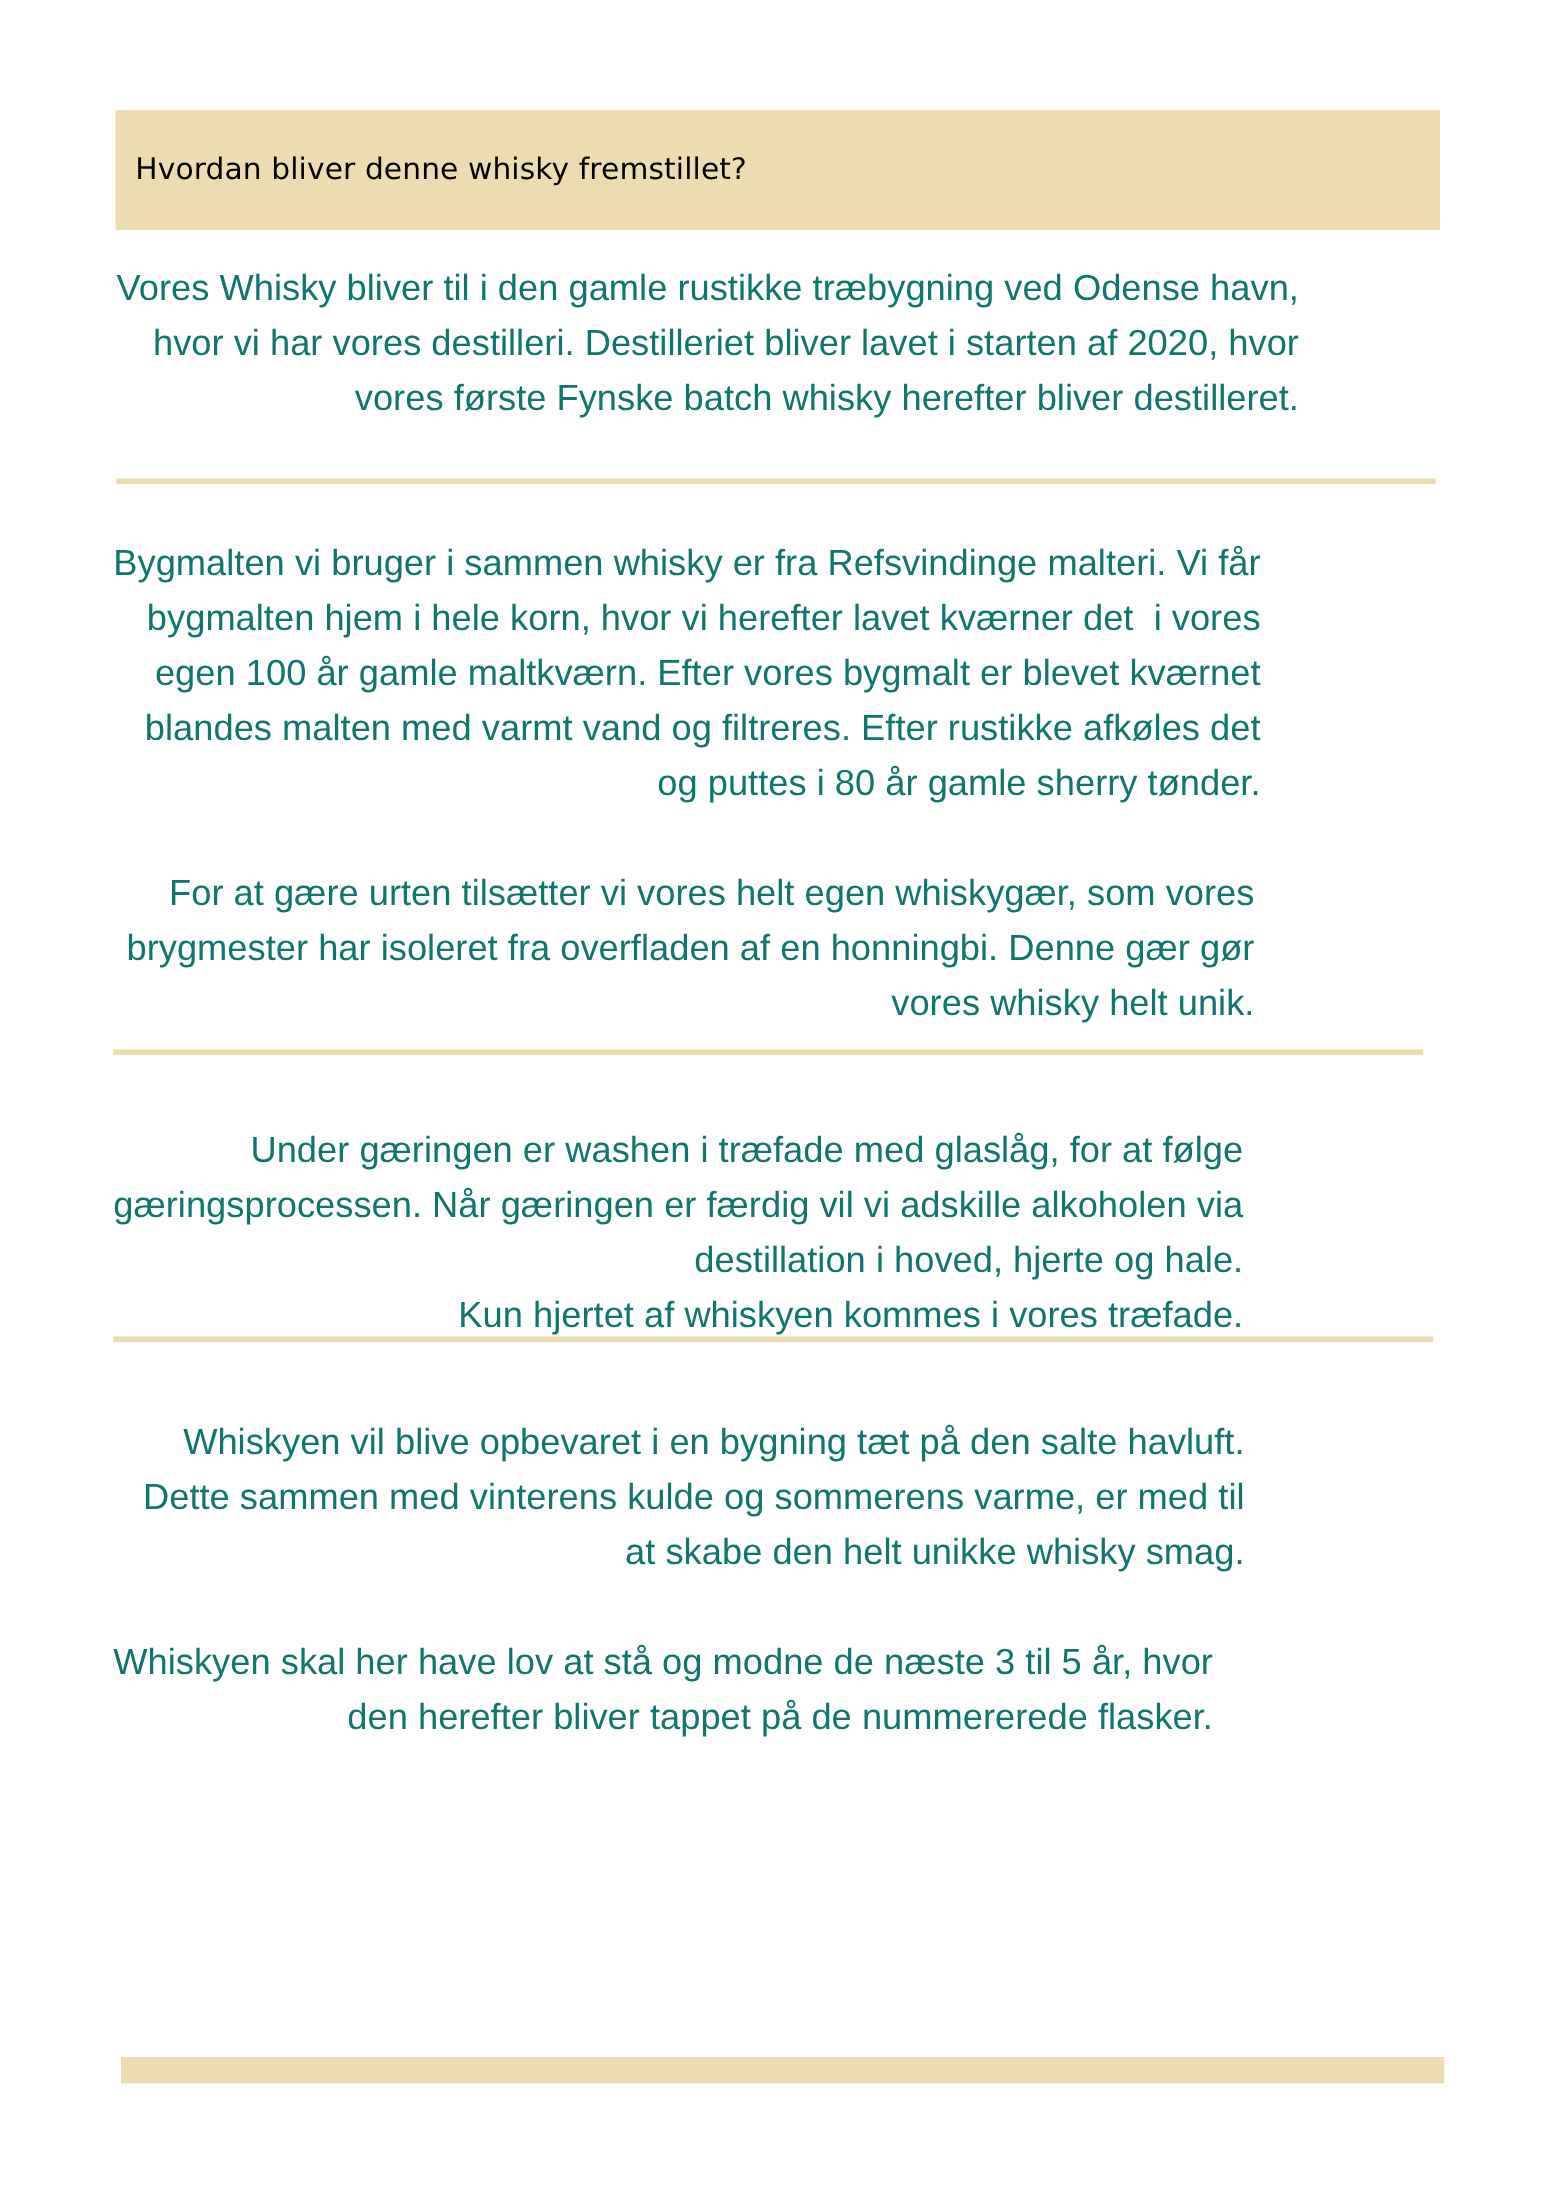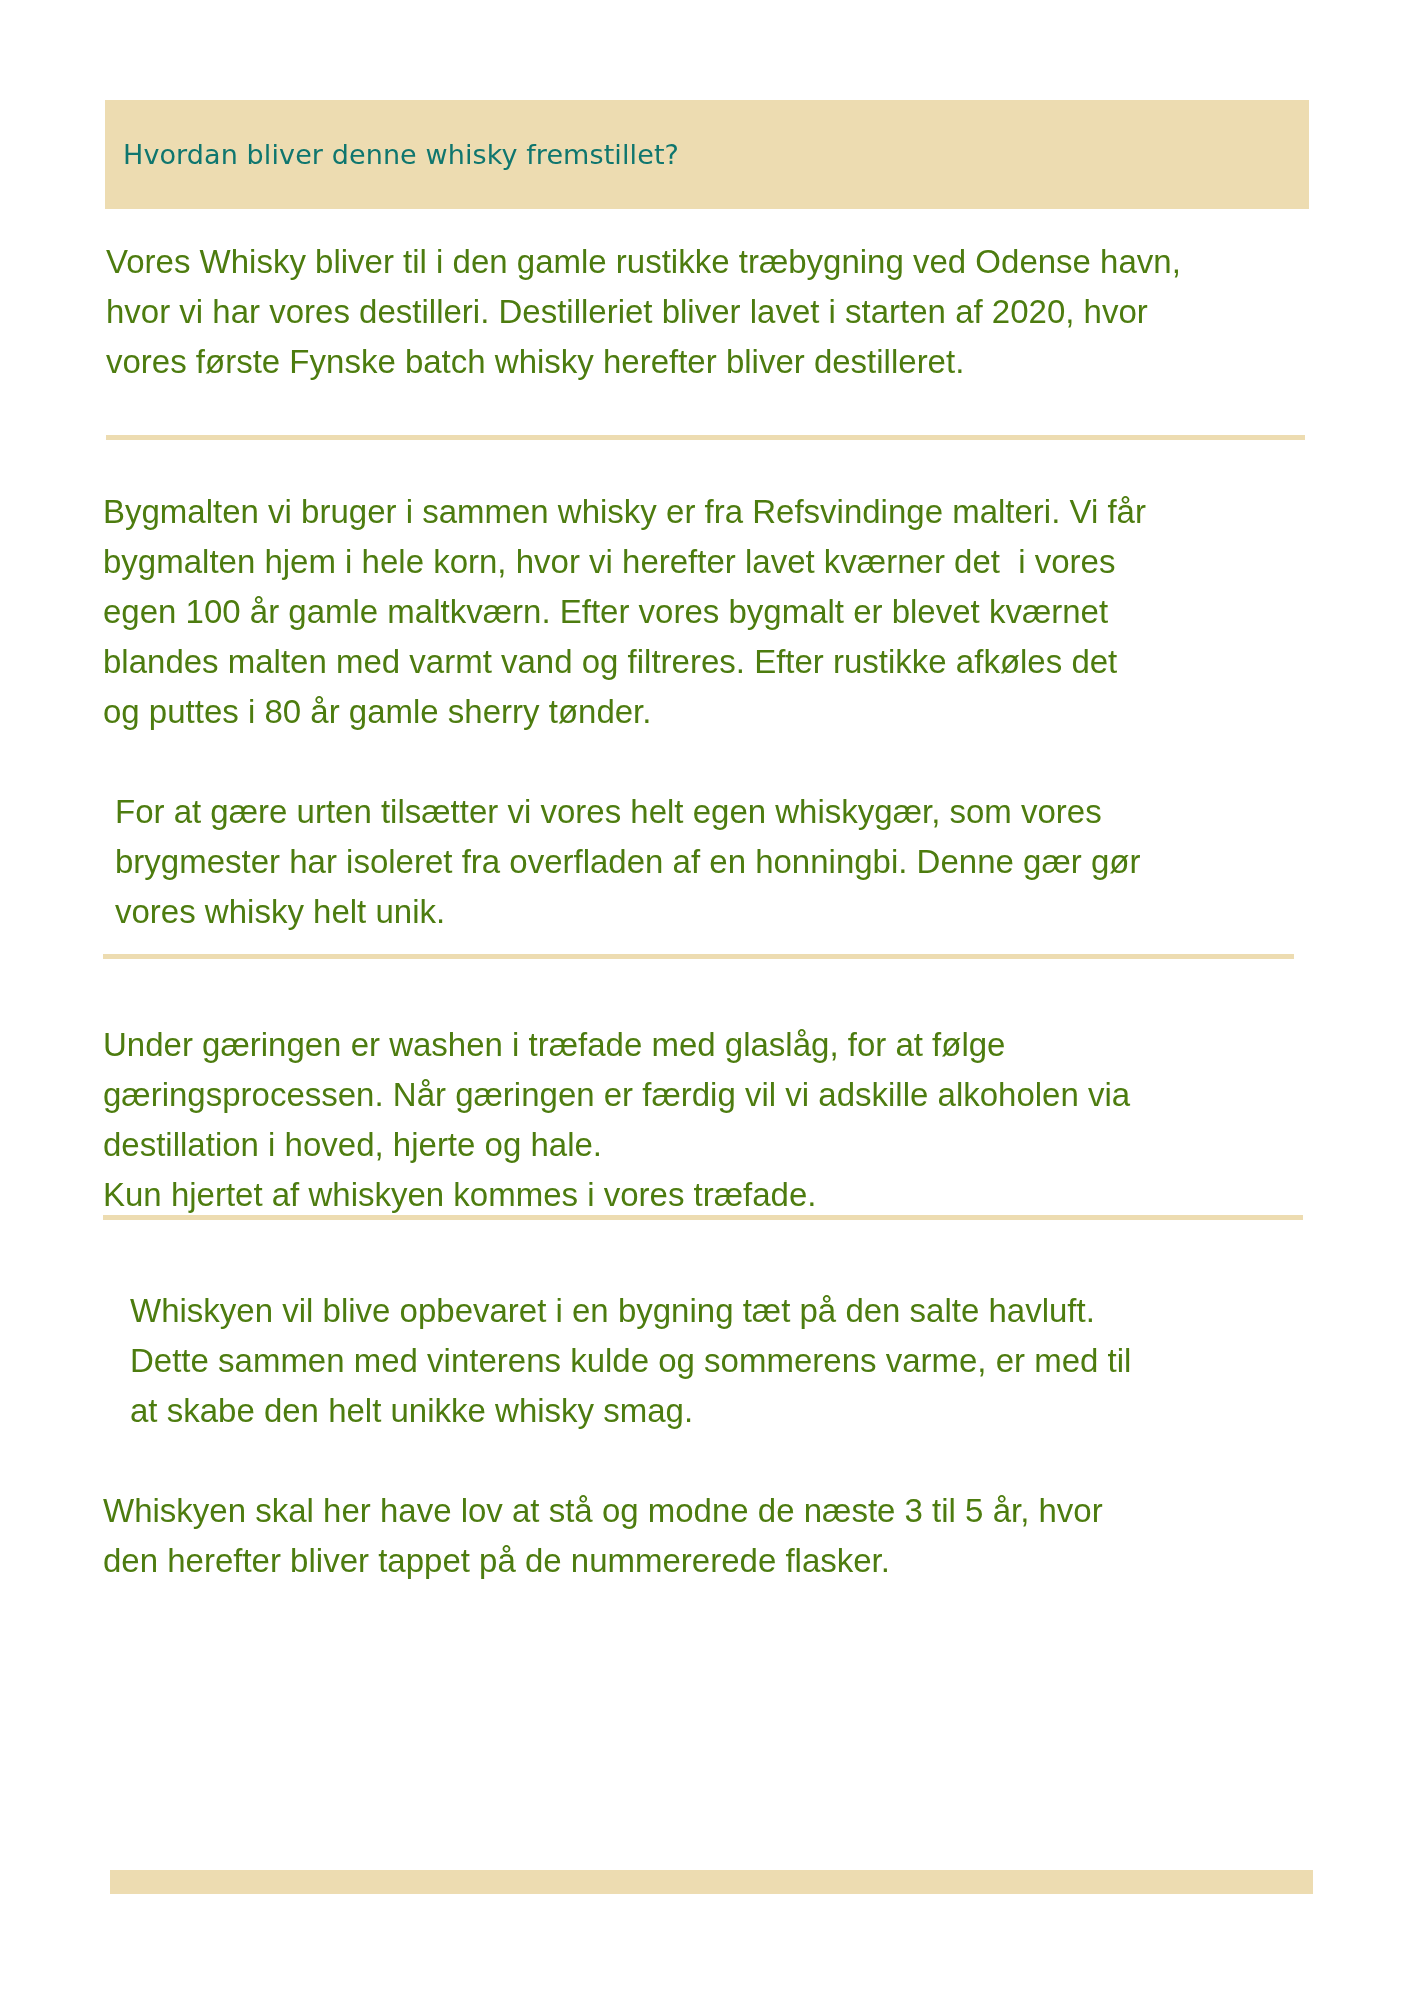--- a/index.html
+++ b/index.html
@@ -23,30 +23,31 @@
       height: 109px;
       background: #eddcb1;
       box-sizing: border-box;
       display: flex;
       align-items: center;
       padding-left: 18px;
     }
     .header-title {
       font-family: "DejaVu Sans", sans-serif;
       font-size: 27px;
-      color: #0f766e;
+      color: #000000;
       letter-spacing: 0.1px;
     }
     .para {
       position: absolute;
       font-size: 33px;
       line-height: 50px;
-      color: #4d7c0f;
+      color: #0f766e;
       white-space: pre;
       margin: 0;
+      text-align: right;
     }
     .divider {
       position: absolute;
       height: 5px;
       background: #eddcb1;
     }
     .footer-bar {
       position: absolute;
       left: 110px;
       top: 1870px;

